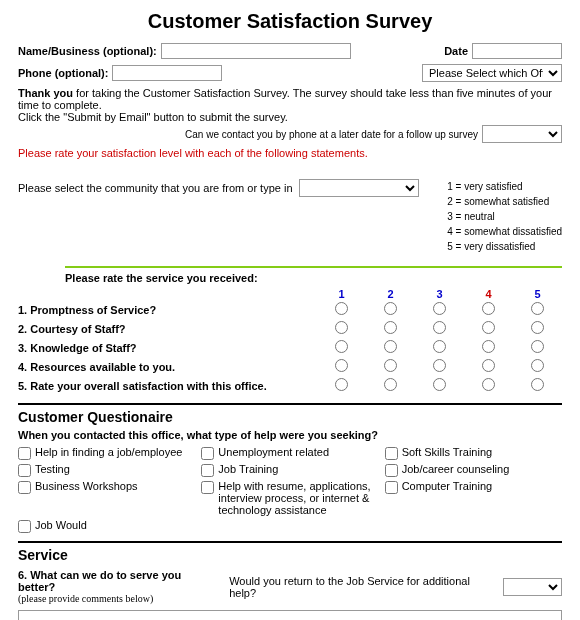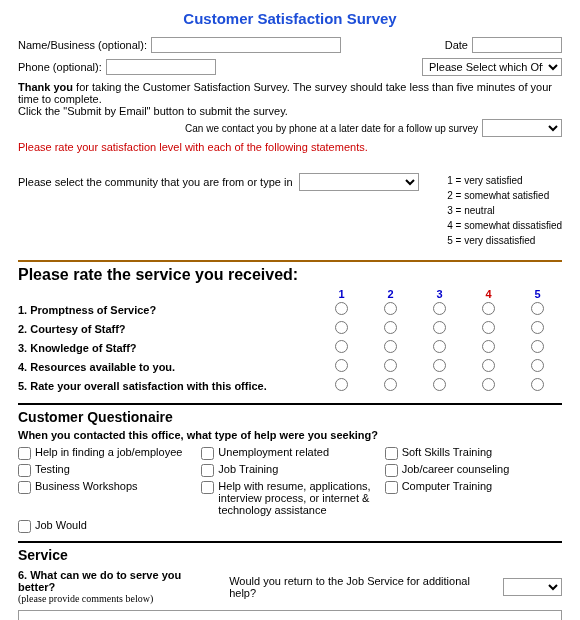--- a/index.html
+++ b/index.html
@@ -7,32 +7,32 @@
       font-family: Arial, sans-serif;
       font-size: 11px;
       background: #fff;
       color: #000;
       width: 580px;
       min-height: 620px;
       padding: 10px 18px 10px 18px;
     }
     h1 {
       text-align: center;
-      font-size: 15px;
+      font-size: 20px;
       font-weight: bold;
       margin-bottom: 10px;
-      color: #1d4ed8;
+      color: #000000;
     }
     .form-row {
       display: flex;
       align-items: center;
       margin-bottom: 5px;
     }
     .label-bold {
-      font-weight: normal;
+      font-weight: bold;
       white-space: nowrap;
       margin-right: 4px;
     }
     .text-input {
       border: 1px solid #999;
       height: 16px;
       background: #fff;
     }
     .name-input { width: 190px; }
     .date-input { width: 90px; }
@@ -79,25 +79,26 @@
       float: right;
       font-size: 10px;
       line-height: 1.5;
       margin-bottom: 4px;
     }
     .rating-section {
       overflow: hidden;
       margin-bottom: 8px;
     }
     .service-header {
-      font-size: 16px;
+      font-size: 11px;
       font-weight: bold;
       margin-bottom: 4px;
-      border-top: 2px solid #a16207;
+      border-top: 2px solid #84cc16;
       padding-top: 4px;
+      margin-left: 47px;
     }
     .rating-table {
       width: 100%;
       border-collapse: collapse;
     }
     .rating-table th {
       text-align: center;
       font-size: 11px;
       font-weight: bold;
       width: 32px;

